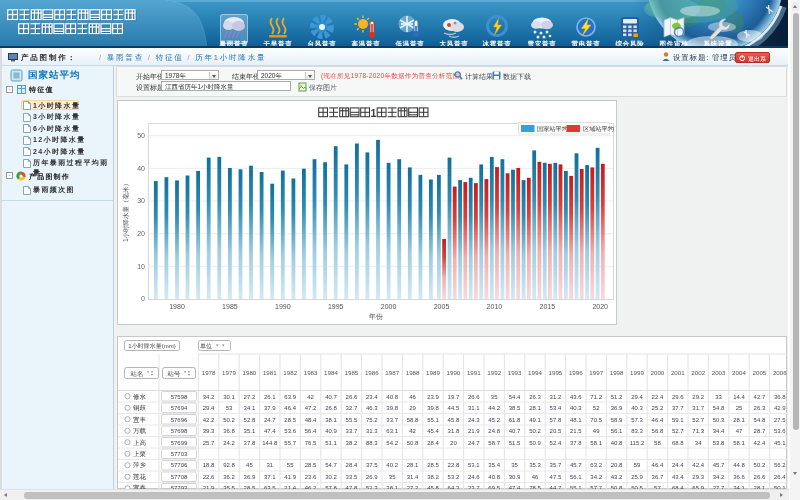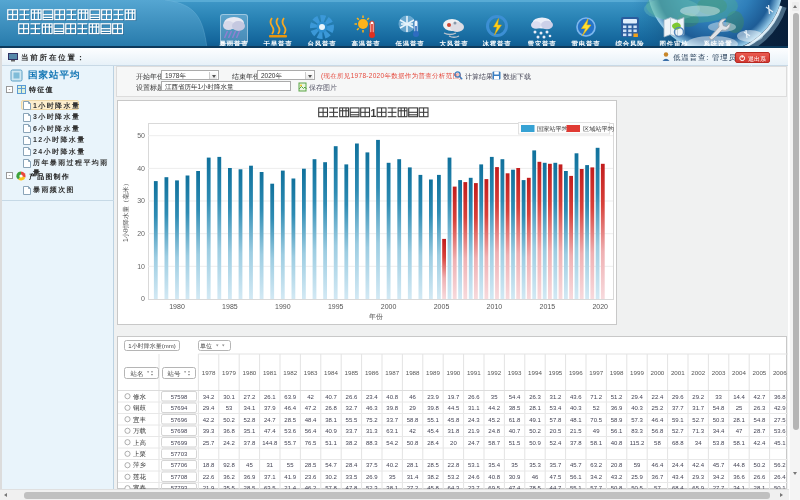--- a/index.html
+++ b/index.html
@@ -342,26 +342,27 @@
         <path d="M5 23 L14 13 a6 6 0 0 1 7-8 l-3.5 3.5 l0.8 3.2 l3.2 0.8 L25 9 a6 6 0 0 1-8 7 L8 25 a2.1 2.1 0 0 1-3-3 z" fill="#dfe3e8" stroke="#9aa2ac" stroke-width="0.9"></path>
       </svg>
       <div class="navlab" style="left:696px">系统设置</div>
     </div>
 <div id="dstrip"></div>
 <div id="crumb">
   <svg width="10" height="9" style="position:absolute;left:8px;top:4.5px">
         <rect x="0.5" y="0.5" width="9" height="6" fill="#5588aa" stroke="#336"></rect>
         <rect x="3" y="7" width="4" height="1.5" fill="#666"></rect>
       </svg>
-  <div style="position:absolute;left:21px;top:5px;font-size:7.5px;font-weight:bold;color:#333;letter-spacing:1.8px">当前所在位置：</div>
+  <div style="position:absolute;left:21px;top:5px;font-size:7.5px;font-weight:bold;color:#333;letter-spacing:1.8px">产品图制作：</div>
+  <div style="position:absolute;left:99px;top:5px;font-size:7.5px;color:#2877b2;letter-spacing:1.8px"><span style="color:#999">/</span> 暴雨普查 <span style="color:#999">/</span> 特征值 <span style="color:#999">/</span> 历年1小时降水量</div>
   <svg width="8" height="9" style="position:absolute;left:662px;top:4px">
         <circle cx="4" cy="2.5" r="2.2" fill="#c8862a"></circle>
         <path d="M0.5 9 q3.5-4.5 7 0 z" fill="#3a6ea8"></path>
       </svg>
-  <div style="position:absolute;left:673px;top:5px;font-size:7.5px;color:#223a55;letter-spacing:0.8px">低温普查: 管理员</div>
+  <div style="position:absolute;left:673px;top:5px;font-size:7.5px;color:#223a55;letter-spacing:0.8px">设置标题: 管理员</div>
   <div style="position:absolute;left:735px;top:3.5px;width:35px;height:11px;border-radius:2px;background:linear-gradient(180deg,#ea5a50,#d23830);border:1px solid #b82a22">
     <svg width="7" height="7" style="position:absolute;left:3px;top:2.5px">
           <circle cx="3.2" cy="3.2" r="2.4" fill="none" stroke="#fff" stroke-width="1"></circle>
           <line x1="3.2" y1="0.4" x2="3.2" y2="2.8" stroke="#fff" stroke-width="1.1"></line>
         </svg>
     <div style="position:absolute;left:12px;top:2.5px;font-size:6px;color:#fff">退出系统</div>
   </div>
 </div>
 <div id="side">
       <svg width="112" height="145" viewBox="0 0 112 145" style="position:absolute;left:0;top:0">

